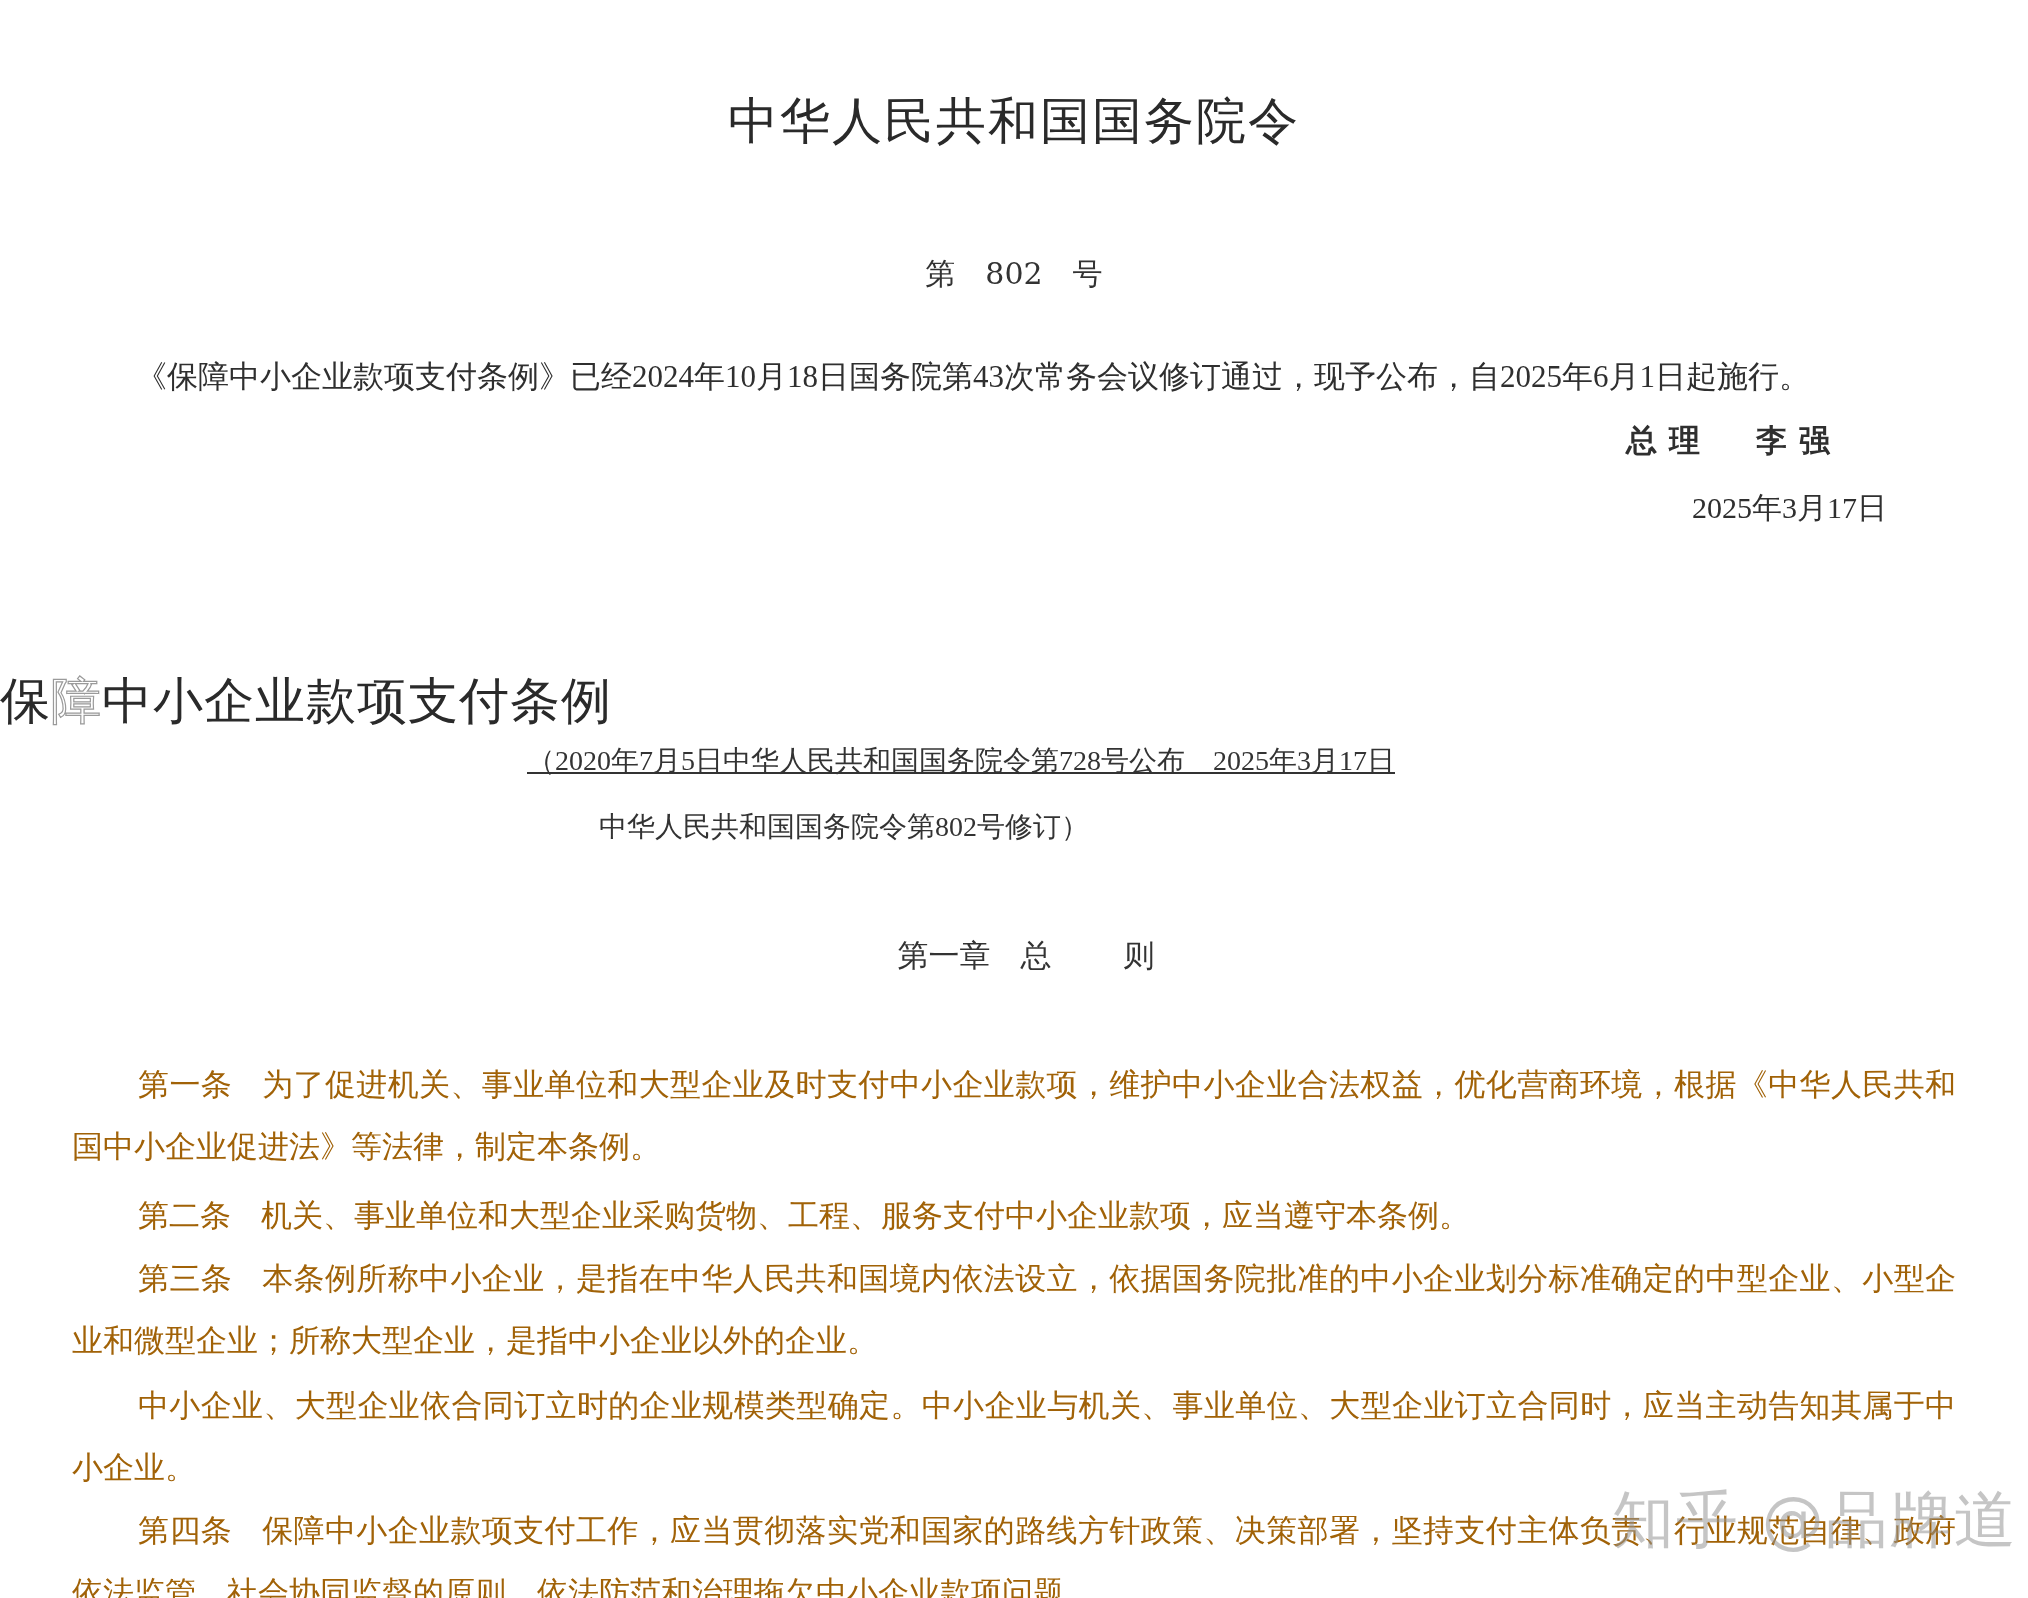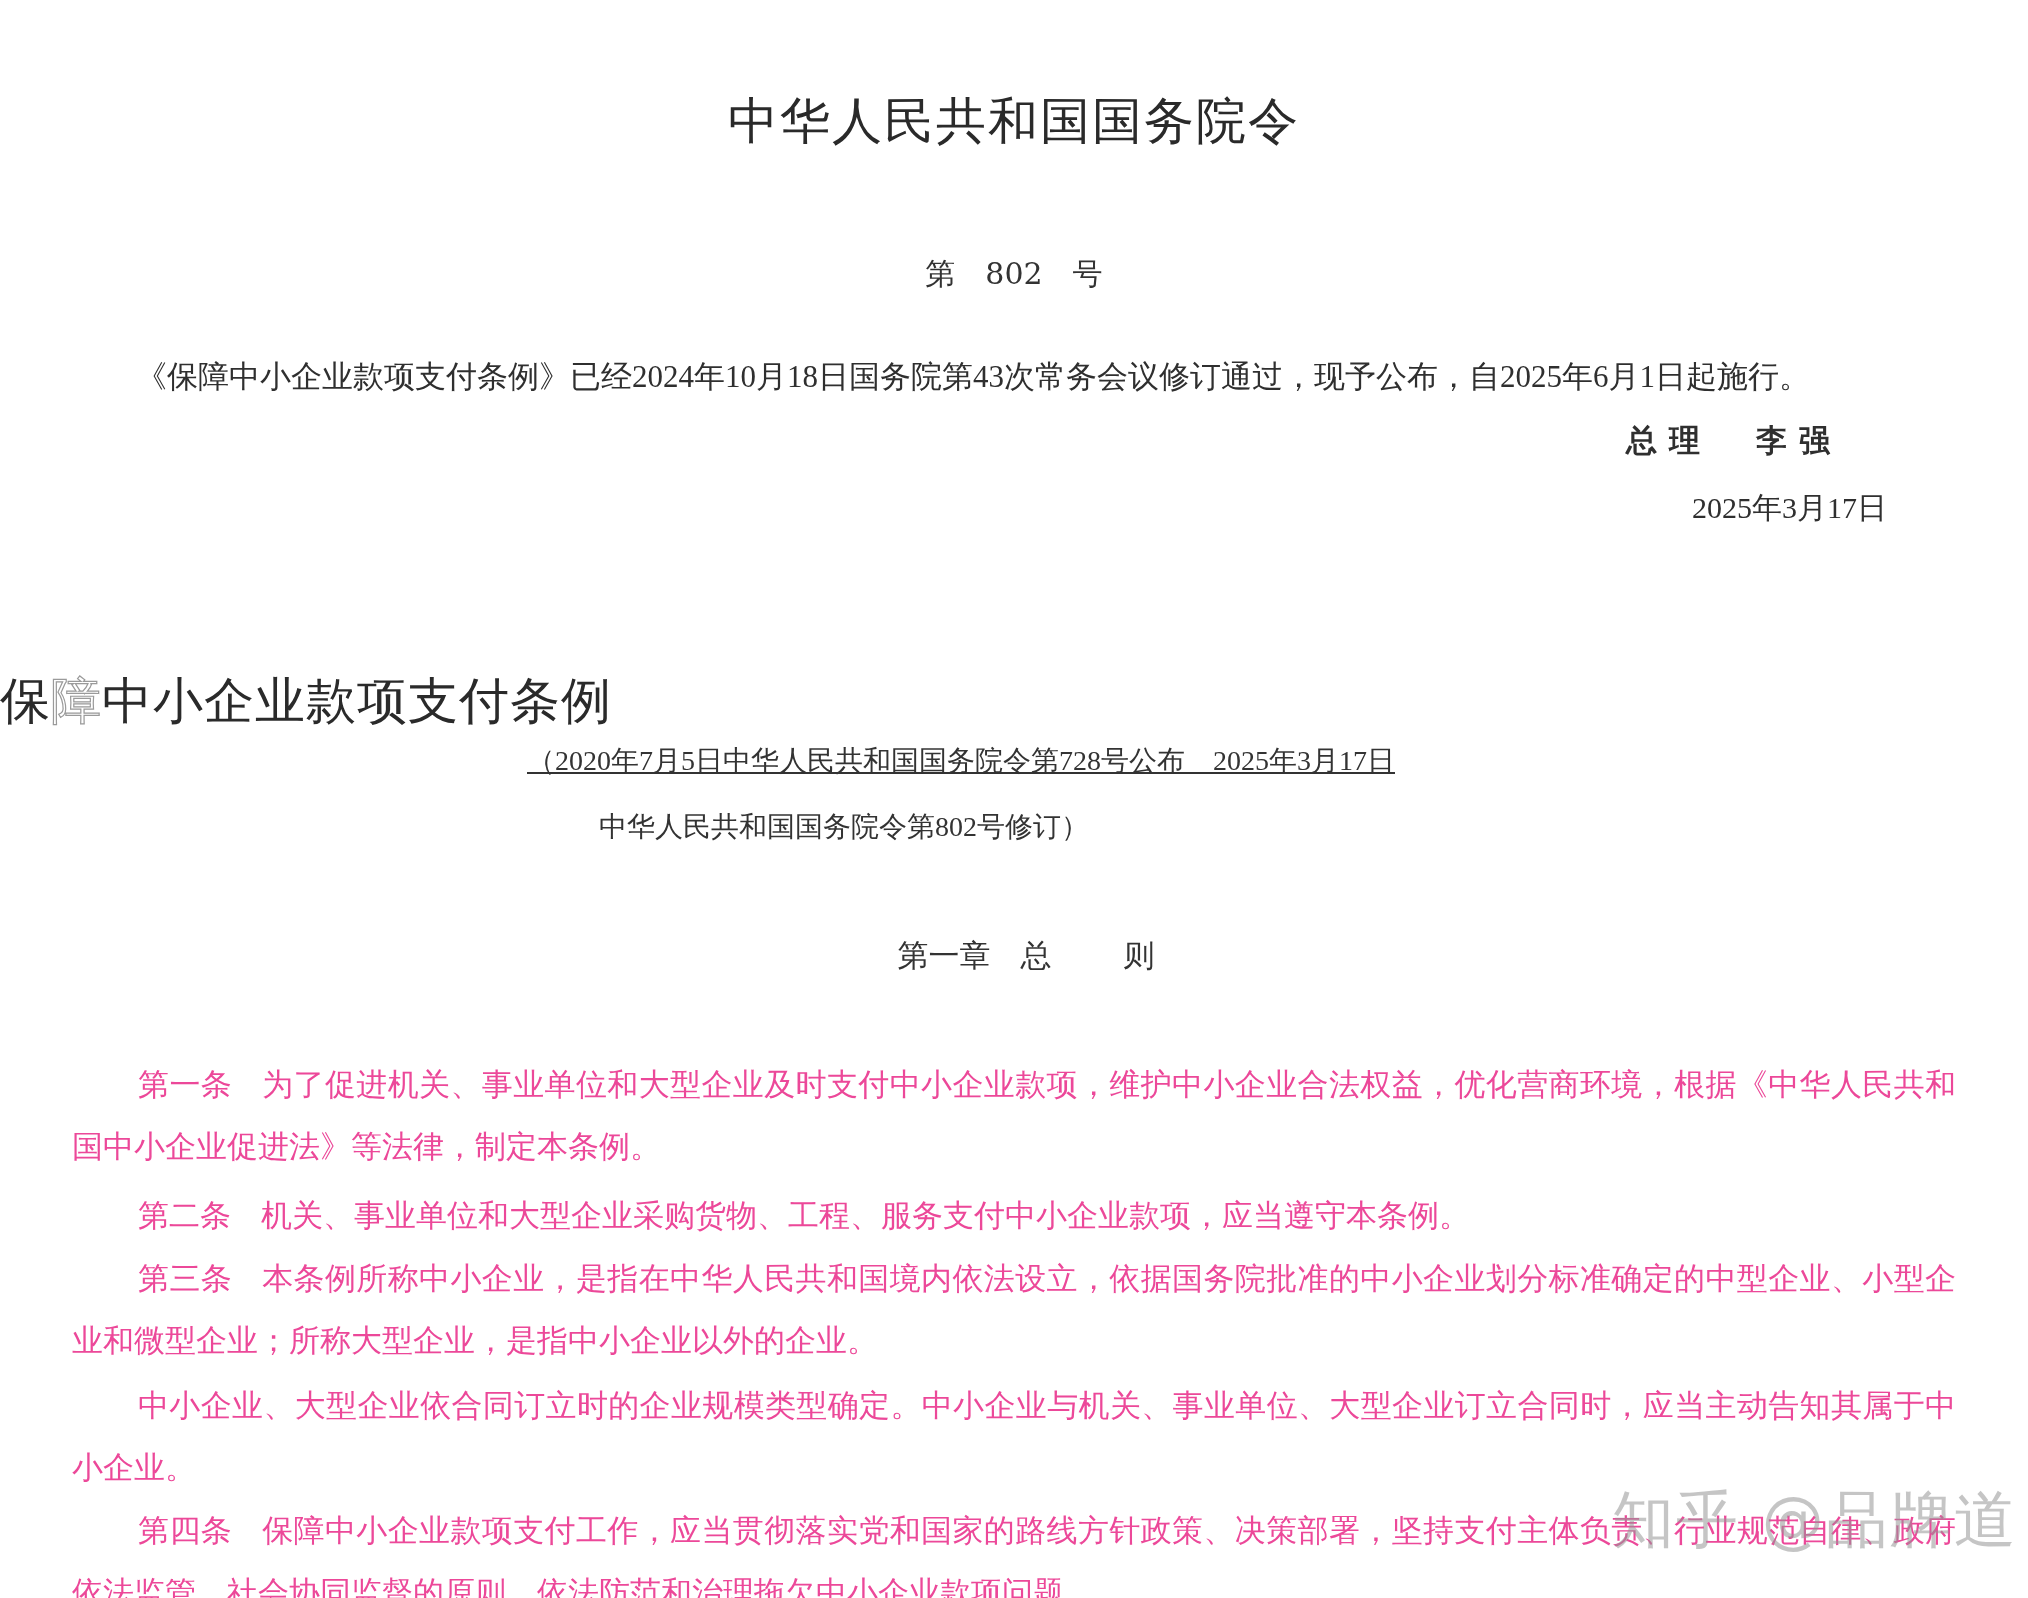--- a/index.html
+++ b/index.html
@@ -86,21 +86,21 @@
       font-size: 31px;
       color: #333;
     }
     .chapter .gap { display: inline-block; width: 30px; }
     .chapter .gap2 { display: inline-block; width: 72px; }
 
     .para {
       left: 72px; width: 1884px;
       font-size: 31px;
       line-height: 62px;
-      color: #ec4899;
+      color: #a16207;
       white-space: normal;
       text-indent: 66px;
       text-align: justify;
       font-family: "Liberation Serif", "DejaVu Serif", serif;
     }
     .para .art-label { margin-right: 30px; }
 
     .watermark {
       left: 1612px; top: 1478px;
       font-size: 62px;

